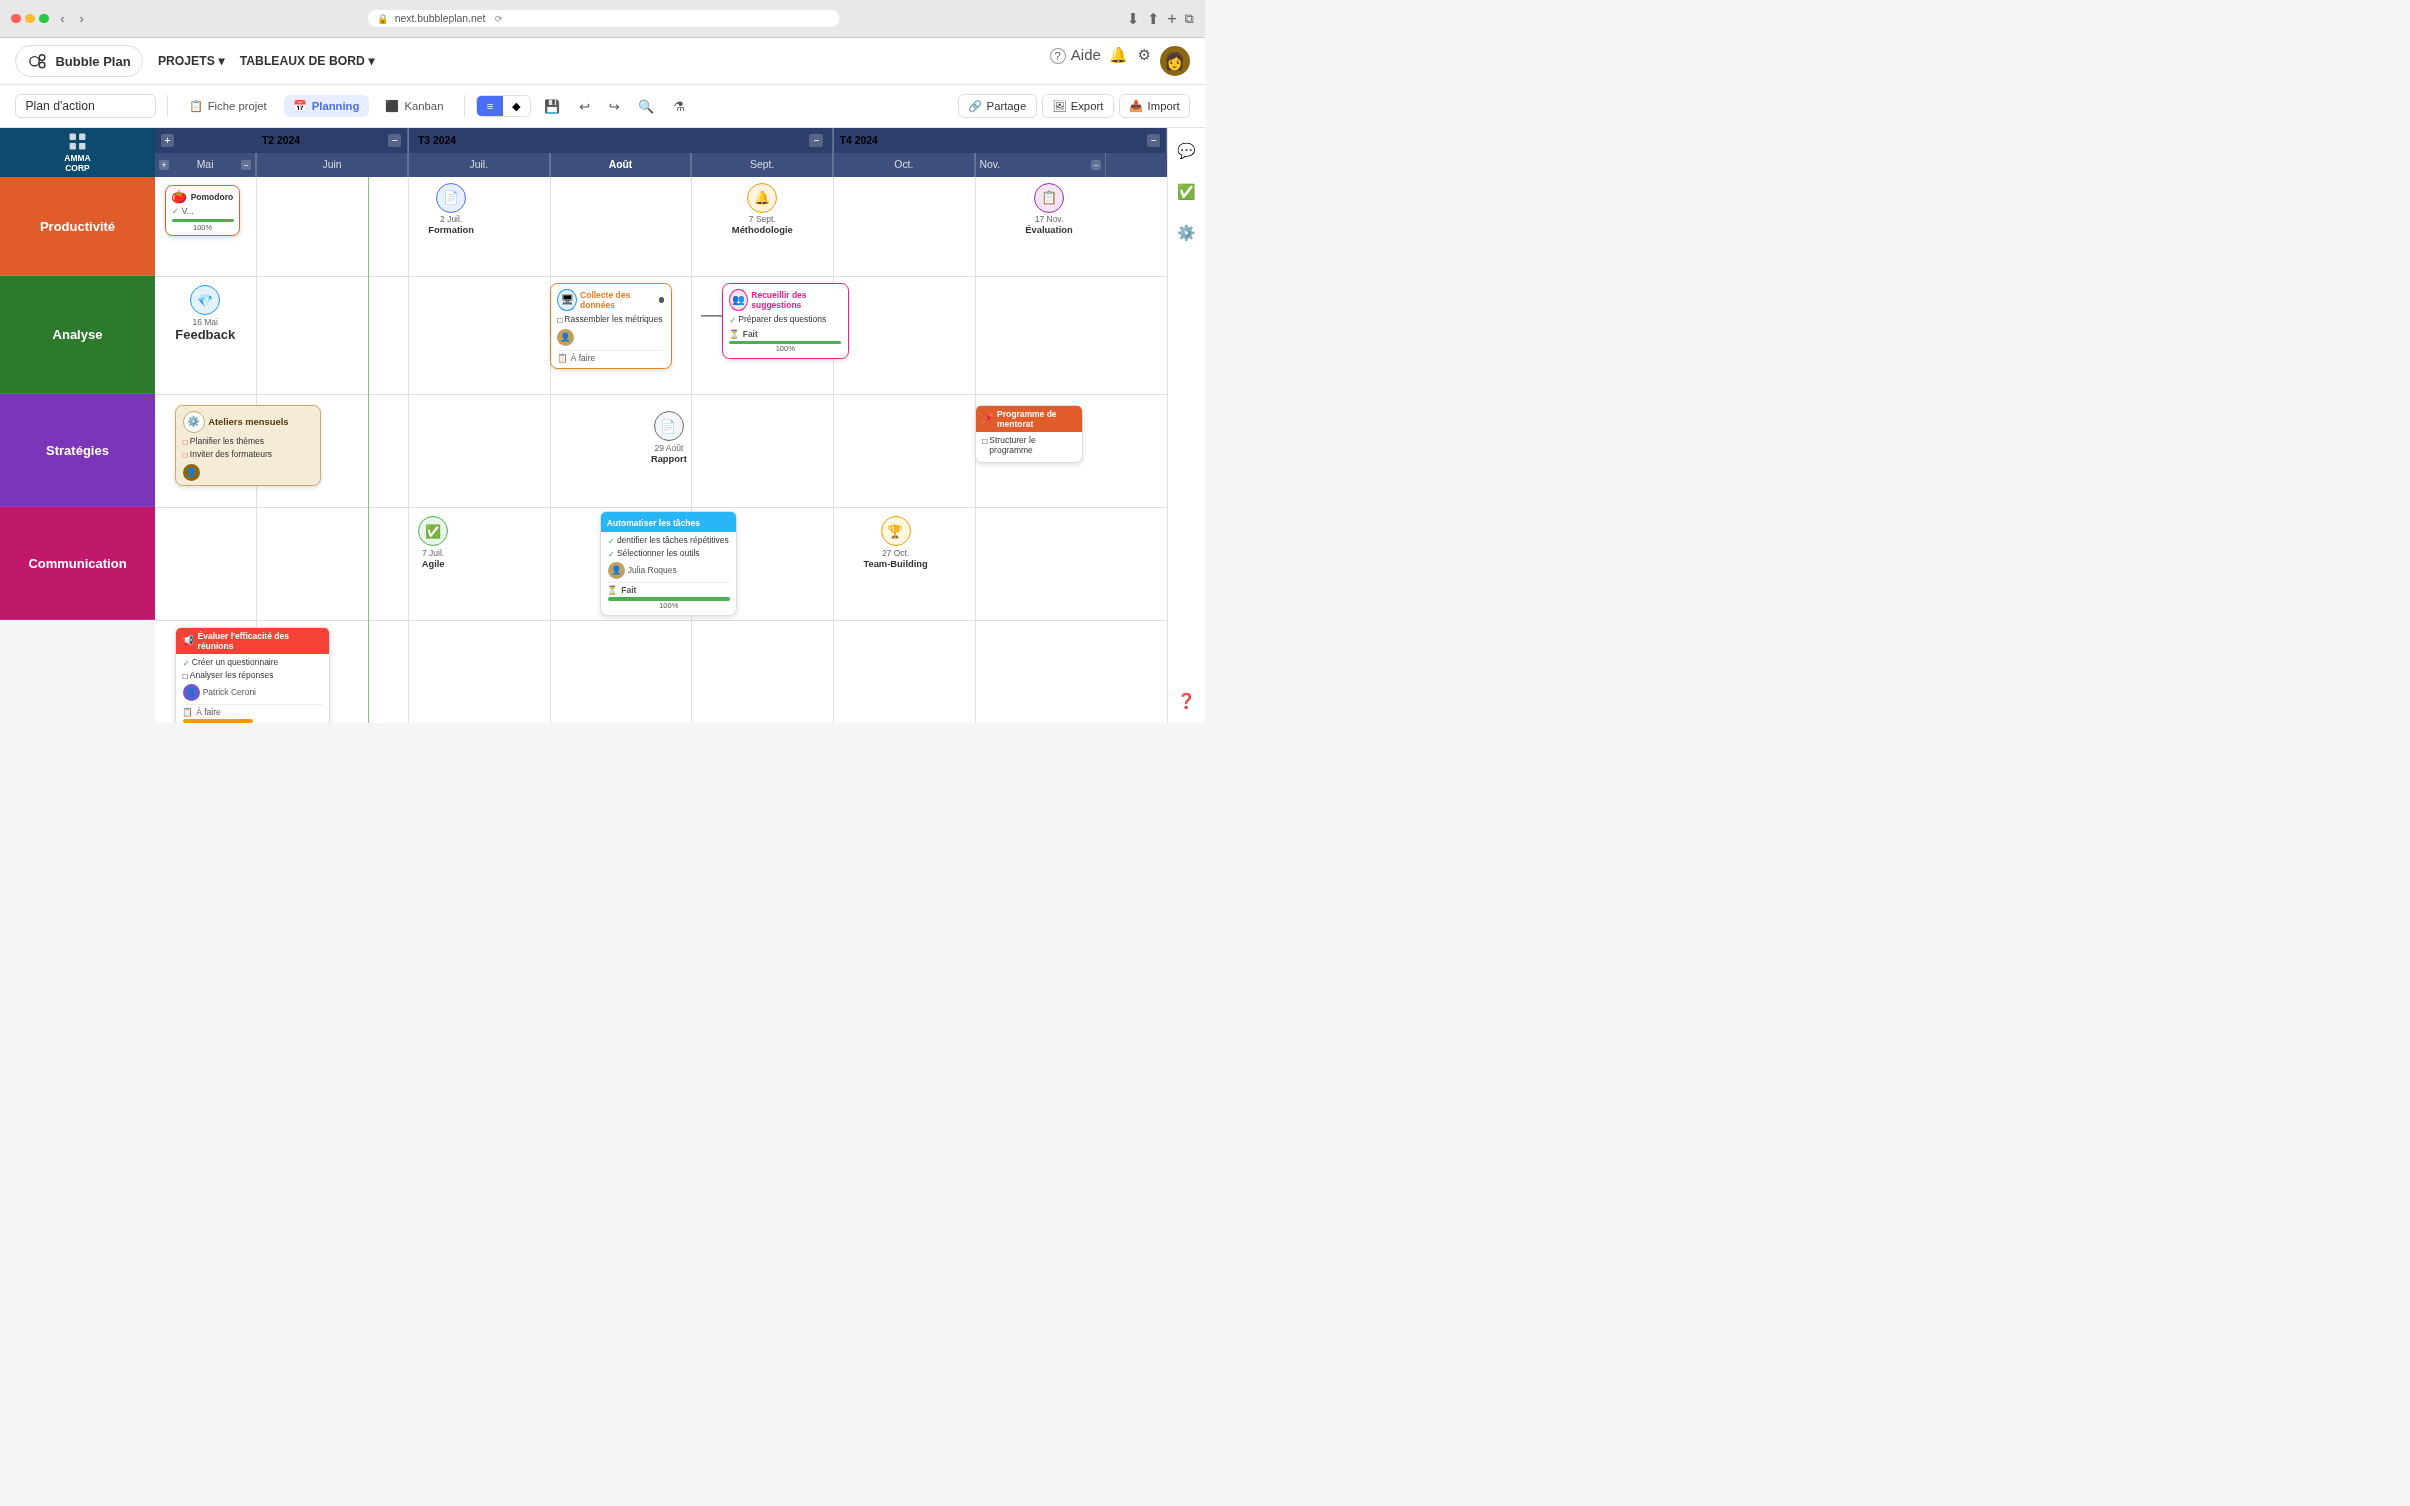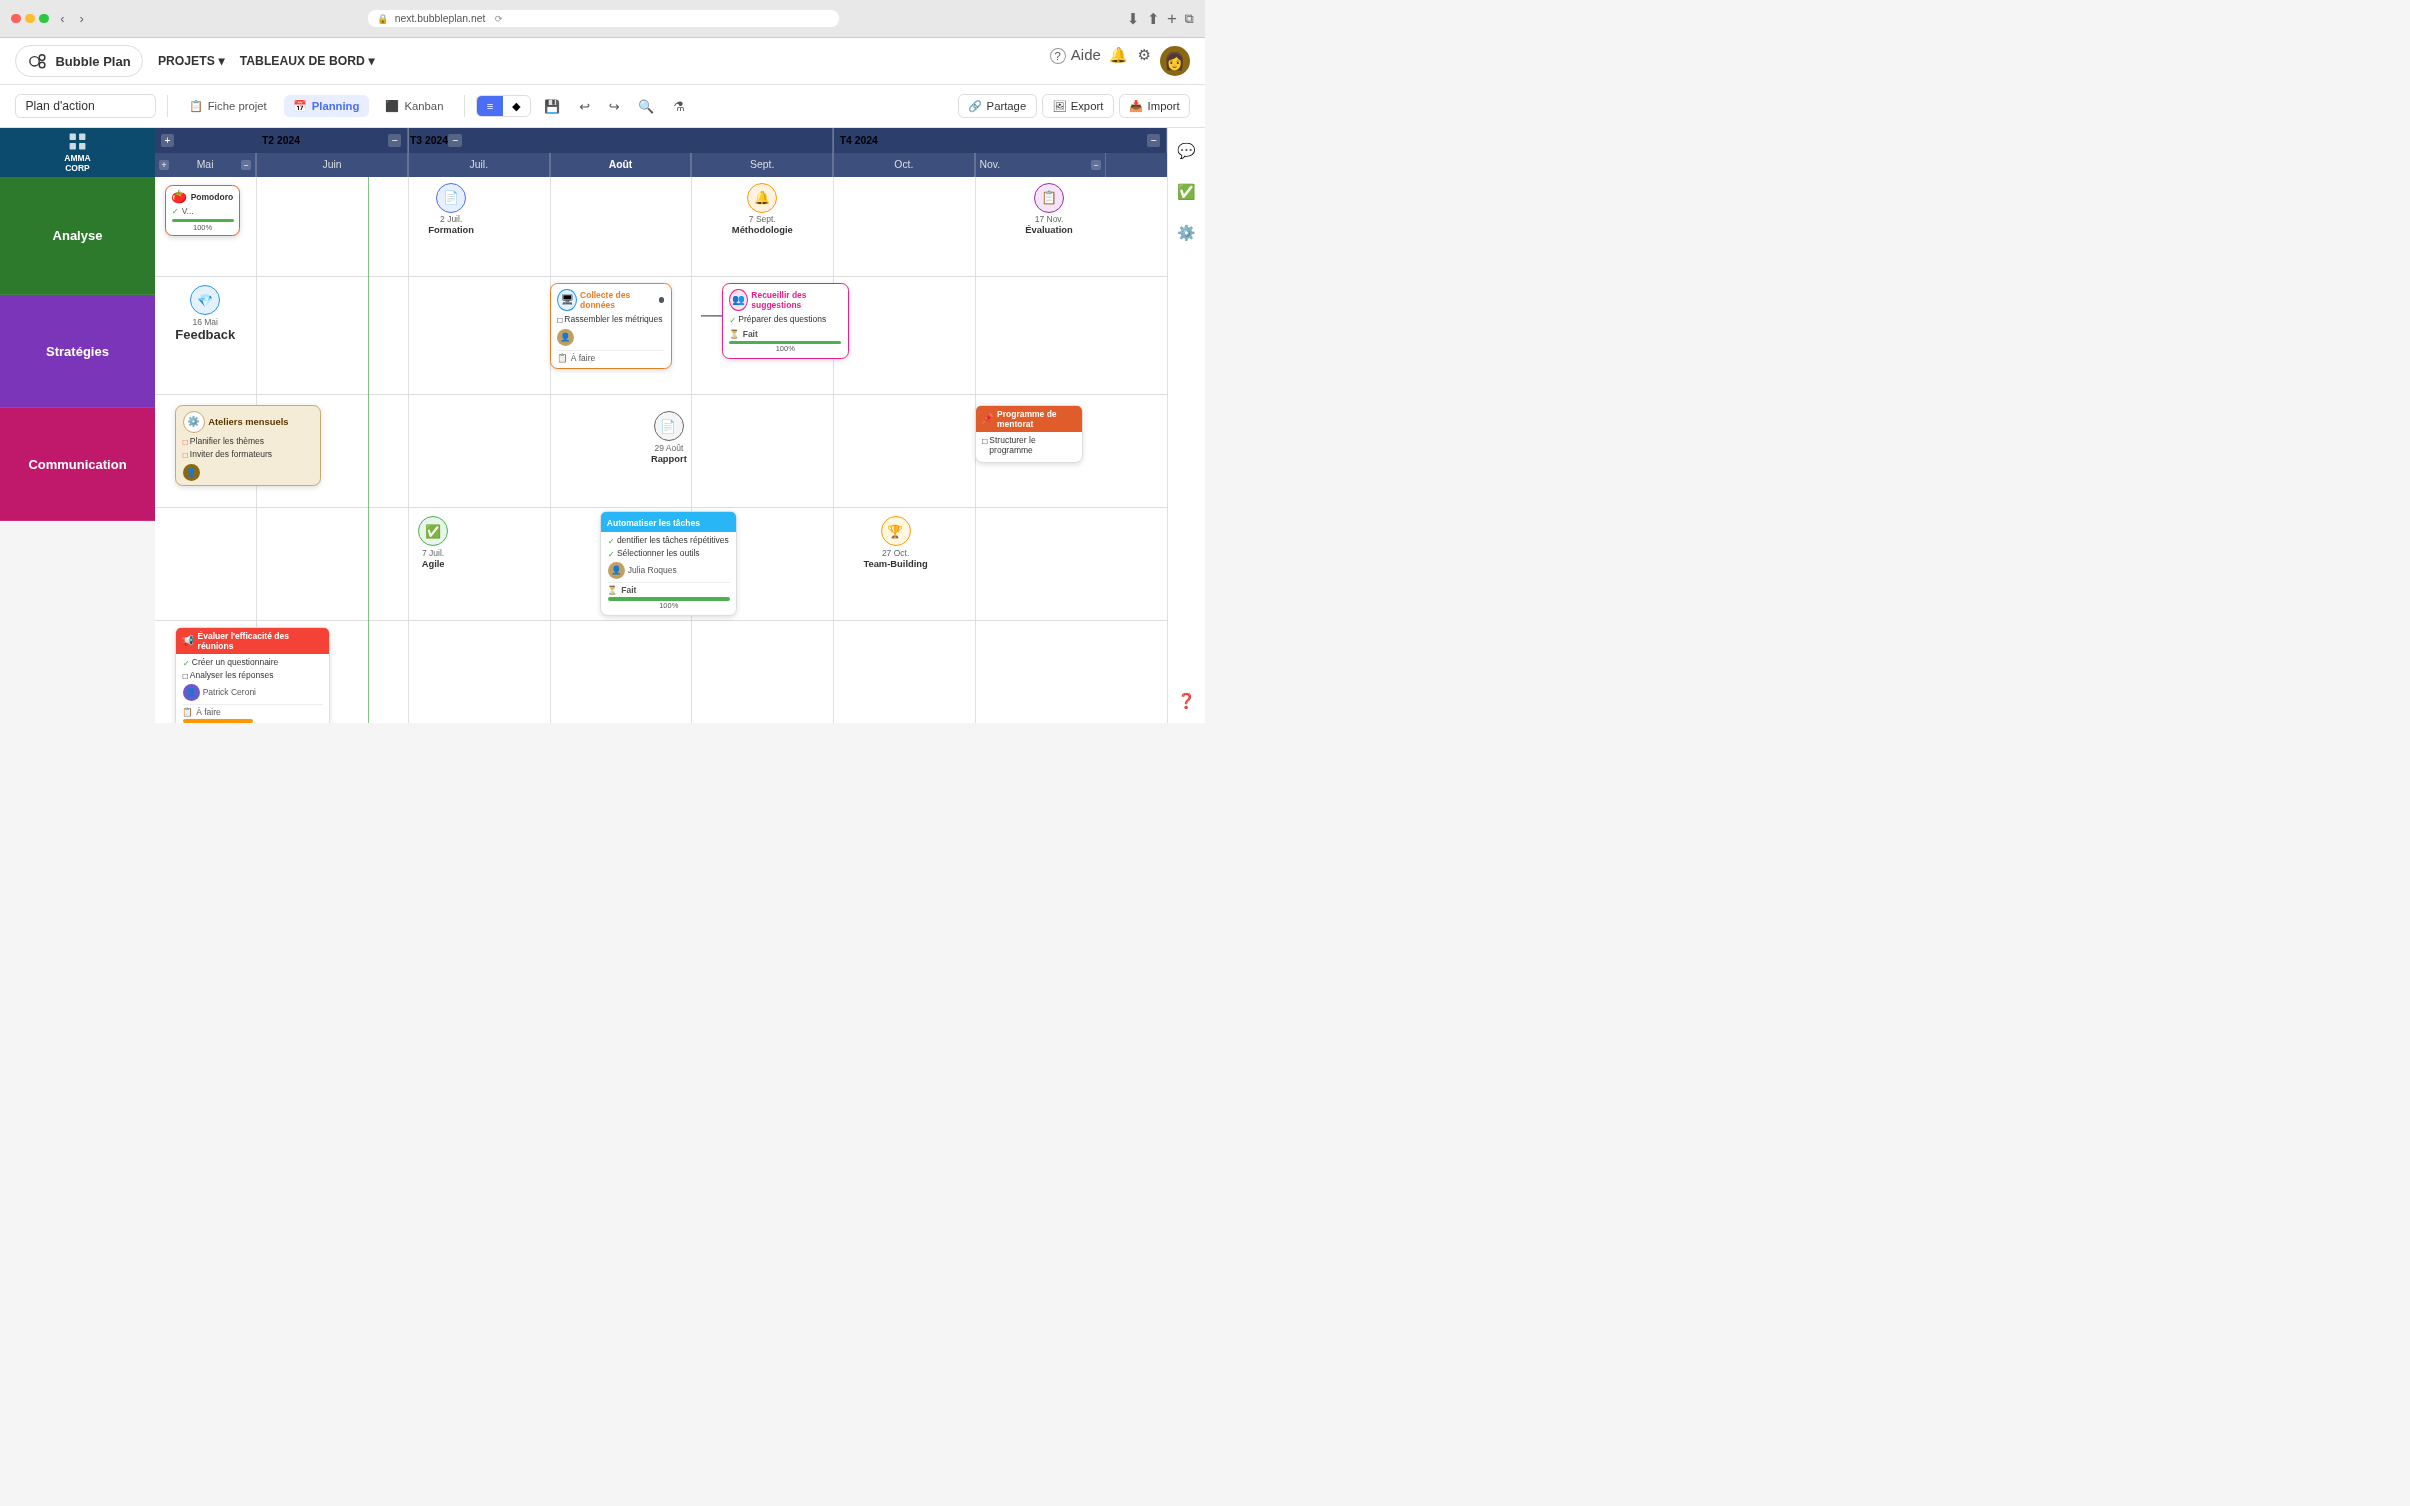--- a/index.html
+++ b/index.html
@@ -189,21 +189,21 @@
       </div>
 
       <div style="flex:1;background:#2c3e6b;">
 
         <div class="quarter-row">
           <div class="quarter-cell" style="width:25%;justify-content:space-between;padding:0 5.6px;">
             <button class="plus-btn" style="background:rgba(255,255,255,0.2);border:none;color:white;font-size:10.4px;cursor:pointer;padding:0.9px 3.8px;border-radius:1.9px;">+</button>
             <span style="font-size:10.4px;font-weight:600;">T2 2024</span>
             <button class="minus-btn" style="background:rgba(255,255,255,0.2);border:none;color:white;font-size:10.4px;cursor:pointer;padding:0.9px 3.8px;border-radius:1.9px;">−</button>
           </div>
-          <div class="quarter-cell" style="width:42%;justify-content:flex-start;padding:0 1px;border-left:0.9px solid rgba(255,255,255,0.3);">
+          <div class="quarter-cell" style="width:42%;justify-content:space-between;padding:0 9px;border-left:0.9px solid rgba(255,255,255,0.3);">
             <span style="font-size:10.4px;font-weight:600;">T3 2024</span>
             <button class="minus-btn" style="background:rgba(255,255,255,0.2);border:none;color:white;font-size:10.4px;cursor:pointer;padding:0.9px 3.8px;border-radius:1.9px;">−</button>
           </div>
           <div class="quarter-cell" style="width:33%;justify-content:space-between;padding:0 5.6px;border-left:0.9px solid rgba(255,255,255,0.3);">
             <span style="font-size:10.4px;font-weight:600;">T4 2024</span>
             <button class="minus-btn" style="background:rgba(255,255,255,0.2);border:none;color:white;font-size:10.4px;cursor:pointer;padding:0.9px 3.8px;border-radius:1.9px;">−</button>
           </div>
         </div>
 
         <div class="month-row">
@@ -232,20 +232,23 @@
             <button style="background:rgba(255,255,255,0.2);border:none;color:white;font-size:8.5px;cursor:pointer;padding:0px 2.8px;border-radius:1.9px;">−</button>
           </div>
         </div>
       </div>
     </div>
 
     <div style="display:flex;flex:1;overflow:hidden;">
 
       <div style="width:155px;flex-shrink:0;">
 
+        <div class="row-label" style="height:99px;background:#e05c2a;">
+          <span>Productivité</span>
+        </div>
 
         <div class="row-label" style="height:118px;background:#2d7a2d;">
           <span>Analyse</span>
         </div>
 
         <div class="row-label" style="height:113px;background:#7b35b8;">
           <span>Stratégies</span>
         </div>
 
 

